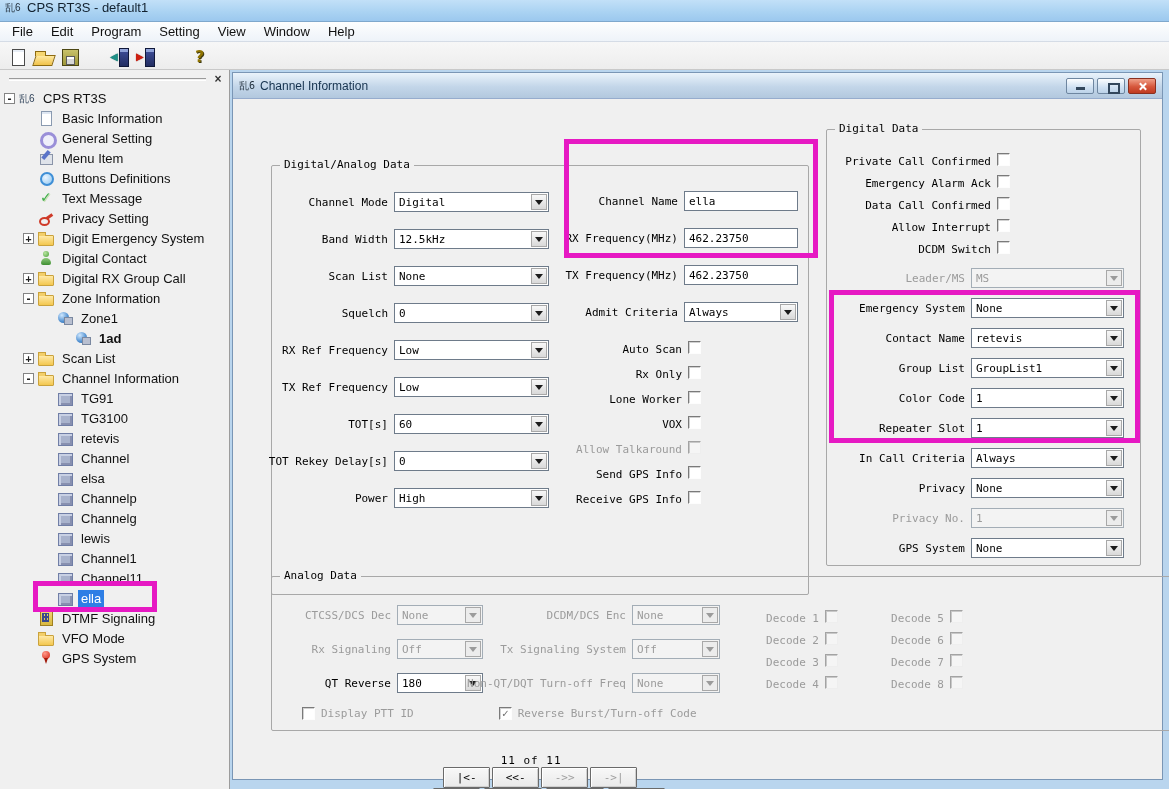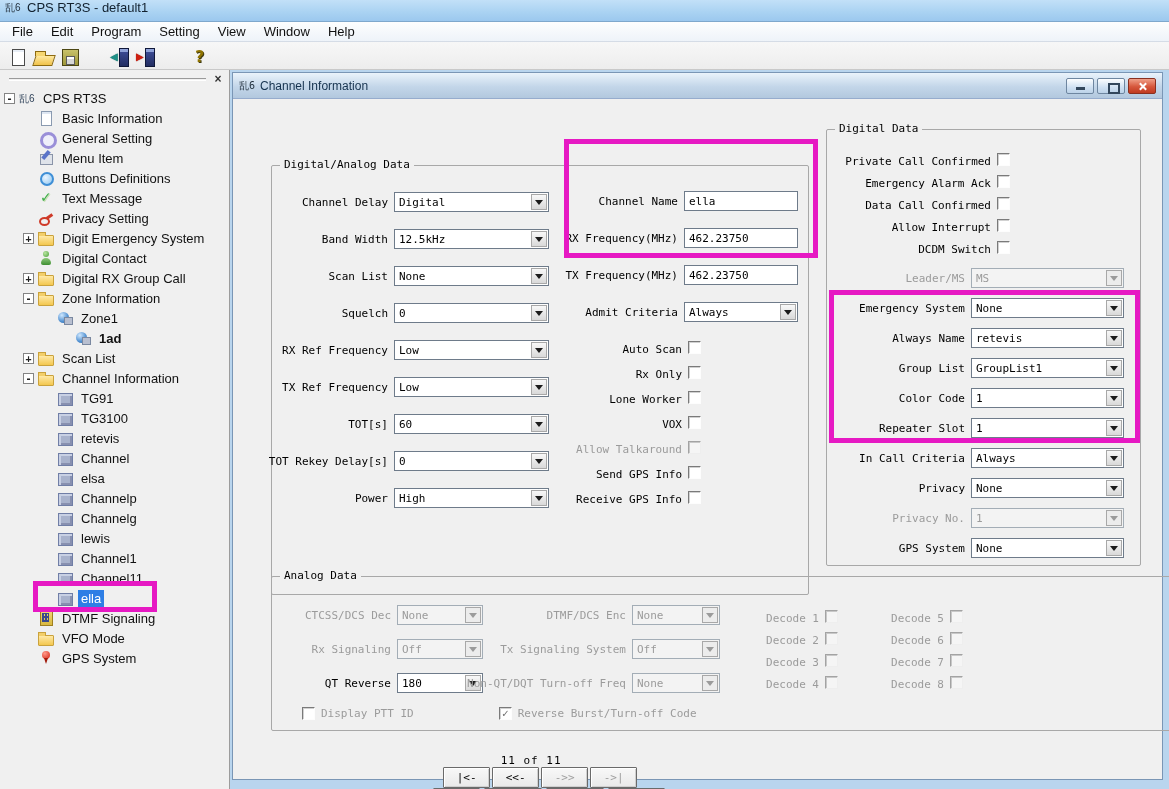--- a/index.html
+++ b/index.html
@@ -339,21 +339,21 @@
         <span class="wbtn min"></span>
         <span class="wbtn max"></span>
         <span class="wbtn close"></span>
       </div>
 
       <div class="group" id="grp-da">
         <span class="legend">Digital/Analog Data</span>
         <div class="fcol" id="col-a">
 
         <div class="frow ctl-combo">
-              <span class="flabel">Channel Delay</span>
+              <span class="flabel">Channel Mode</span>
               <span class="combo ctl">
                 <span class="cval">Digital</span>
                 <span class="cbtn">
                   <b class="arr"></b>
                 </span>
               </span>
             </div>
             <div class="frow ctl-combo">
               <span class="flabel">Band Width</span>
               <span class="combo ctl">
@@ -531,21 +531,21 @@
             <div class="frow ctl-combo">
               <span class="flabel">Emergency System</span>
               <span class="combo ctl">
                 <span class="cval">None</span>
                 <span class="cbtn">
                   <b class="arr"></b>
                 </span>
               </span>
             </div>
             <div class="frow ctl-combo">
-              <span class="flabel">Always Name</span>
+              <span class="flabel">Contact Name</span>
               <span class="combo ctl">
                 <span class="cval">retevis</span>
                 <span class="cbtn">
                   <b class="arr"></b>
                 </span>
               </span>
             </div>
             <div class="frow ctl-combo">
               <span class="flabel">Group List</span>
               <span class="combo ctl">
@@ -640,21 +640,21 @@
                 <span class="cval">180</span>
                 <span class="cbtn">
                   <b class="arr"></b>
                 </span>
               </span>
             </div>
           </div>
         <div class="fcol" id="acol2">
 
         <div class="frow disabled ctl-combo">
-              <span class="flabel">DTMF/DCS Enc</span>
+              <span class="flabel">DCDM/DCS Enc</span>
               <span class="combo ctl">
                 <span class="cval">None</span>
                 <span class="cbtn">
                   <b class="arr"></b>
                 </span>
               </span>
             </div>
             <div class="frow disabled ctl-combo">
               <span class="flabel">Tx Signaling System</span>
               <span class="combo ctl">

